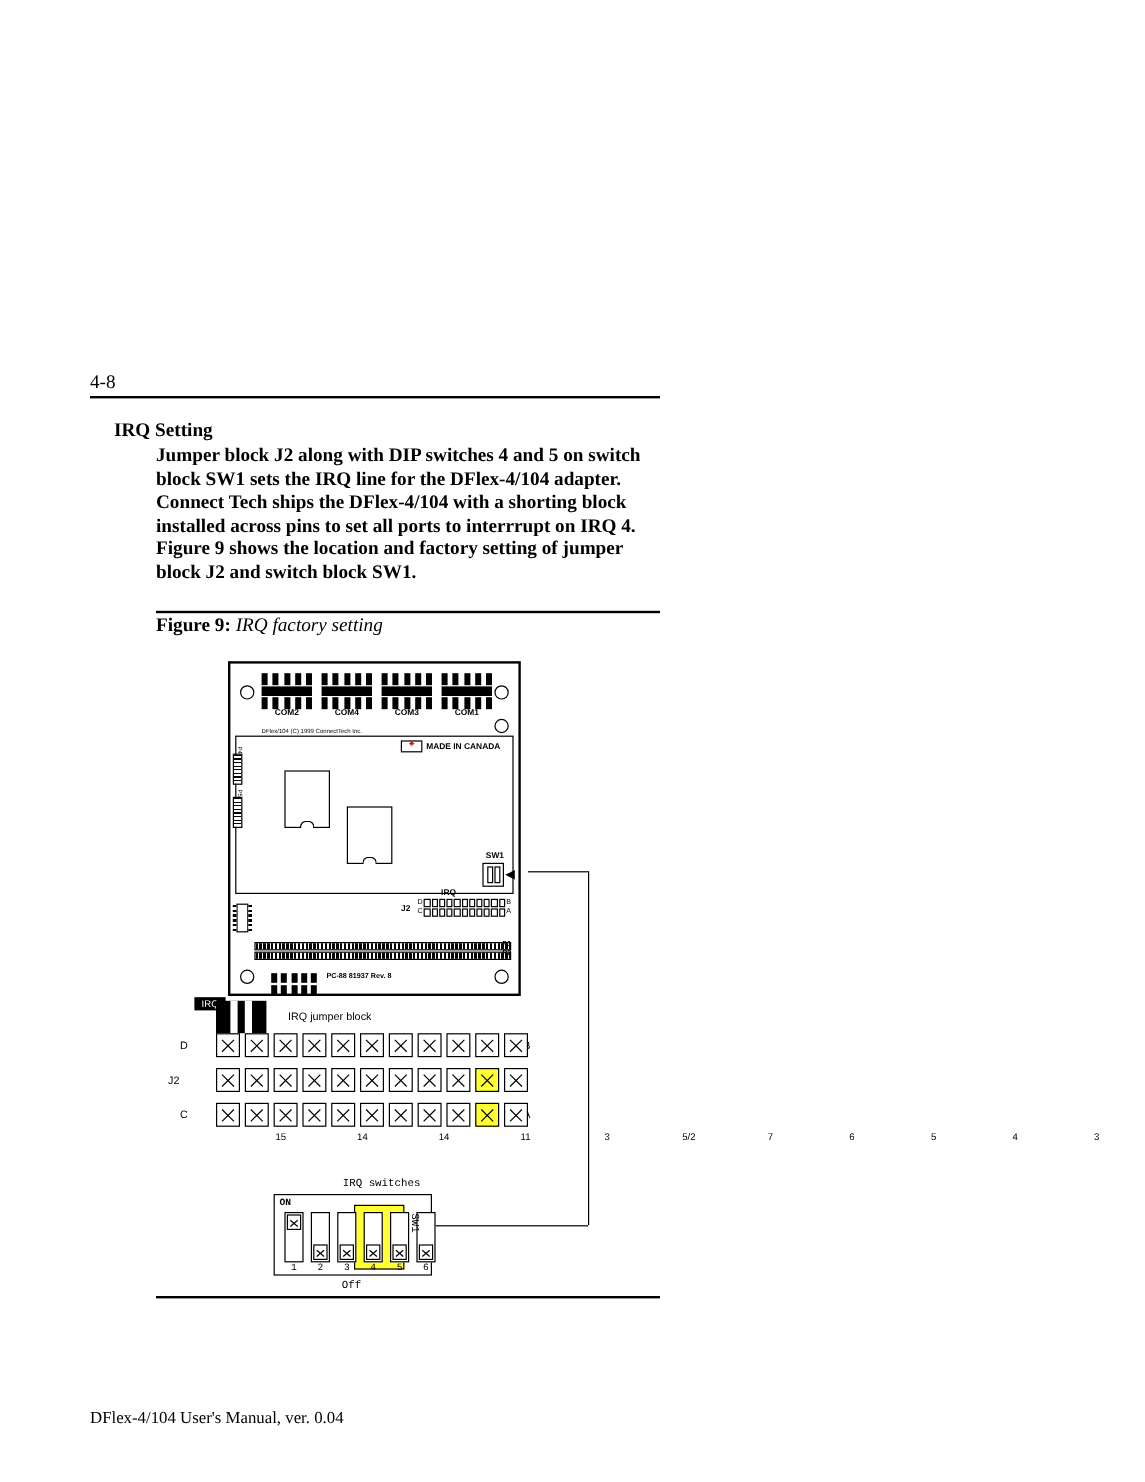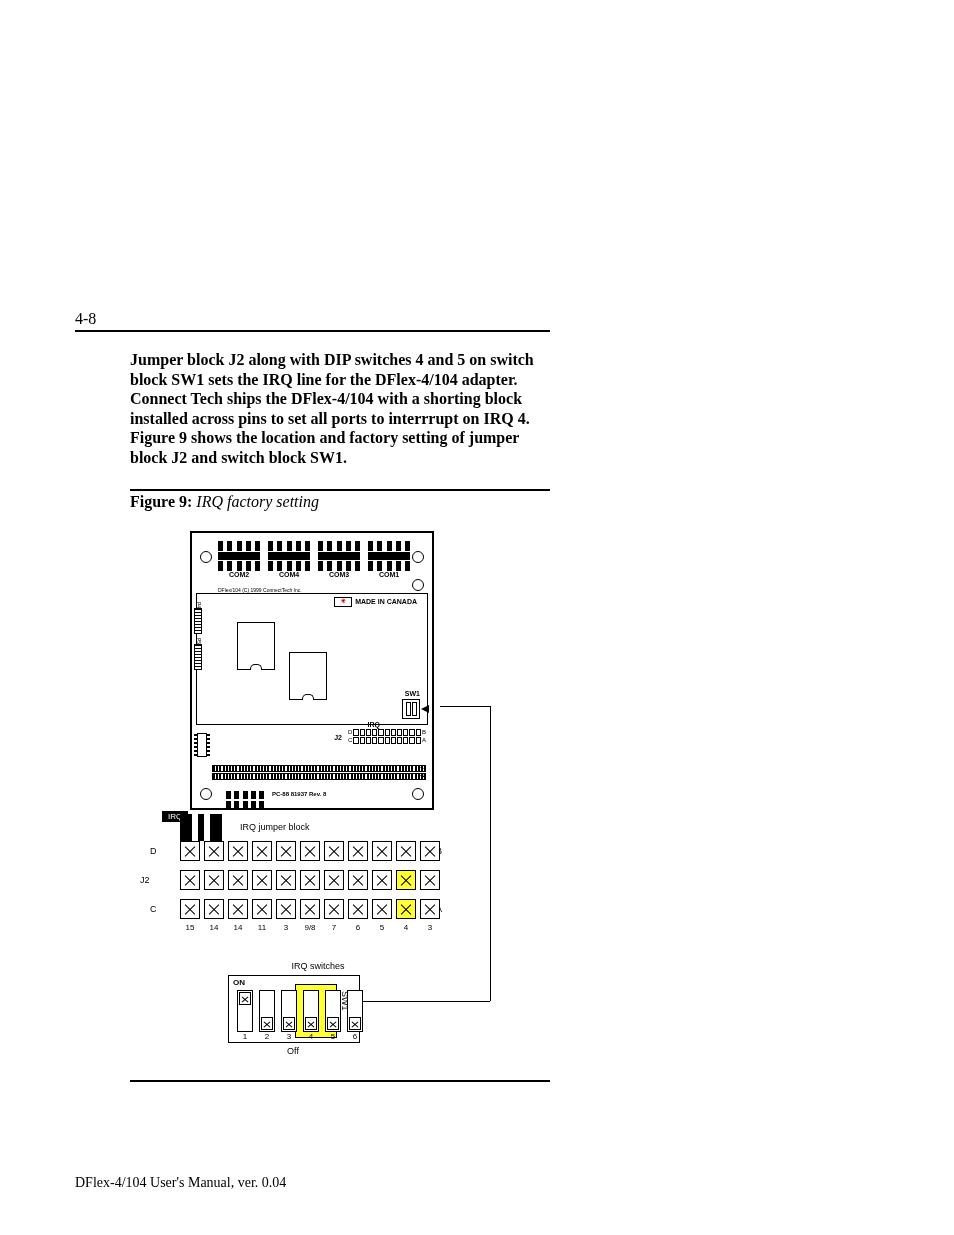--- a/index.html
+++ b/index.html
@@ -372,41 +372,42 @@
   .j2-nums {
     position: absolute;
     left: 50px; top: 112px;
     display: flex;
     gap: 4px;
   }
   .j2-nums span {
     width: 20px;
     text-align: center;
     font-size: 8px;
+    margin-left: 44px;
   }
   .highlight {
     background: #ffff33 !important;
   }
 
   
   .conn-line-v {
     position: absolute;
     border-left: 1px solid #000;
   }
   .conn-line-h {
     position: absolute;
     border-top: 1px solid #000;
   }
 
   
   .sw1-detail {
     position: absolute;
     left: 70px; top: 440px;
     width: 180px;
-    font-family: Liberation Sans, sans-serif;
+    font-family: Liberation Mono, monospace;
     font-size: 9px;
     padding-left: 28px;
   }
   .sw1-title {
     text-align: center;
     margin-bottom: 4px;
   }
   .sw1-box {
     position: relative;
     border: 1.5px solid #000;
@@ -491,20 +492,21 @@
 </style>
 </head>
 <body>
 
 <div class="page">
 
   <div class="header-line">
     <span class="header-page-num">4-8</span>
   </div>
 
+  <div class="section-title">IRQ Setting</div>
 
   <div class="body-text">
     <span>Jumper block J2 along with DIP switches 4 and 5 on switch block SW1 sets the IRQ line for the DFlex-4/104 adapter.  Connect Tech ships the DFlex-4/104 with a shorting block installed across pins to set all ports to interrrupt on IRQ 4.  </span><b>Figure 9</b><span> shows the location and factory setting of jumper block J2 and switch block SW1.</span>
   </div>
 
   <div class="figure-rule"></div>
   <div class="figure-caption">
     <span class="fignum">Figure 9:</span>
     <span class="figtitle">IRQ factory setting</span>
   </div>
@@ -733,21 +735,21 @@
           <div class="j2-cell"></div>
           <div class="j2-cell highlight"></div>
           <div class="j2-cell"></div>
         </div>
       <div class="j2-nums" id="j2nums">
           <span>15</span>
           <span>14</span>
           <span>14</span>
           <span>11</span>
           <span>3</span>
-          <span>9/8</span>
+          <span>5/2</span>
           <span>7</span>
           <span>6</span>
           <span>5</span>
           <span>4</span>
           <span>3</span>
         </div>
     </div>
 
     <div class="sw1-detail">
       <div class="sw1-title">IRQ switches</div>

